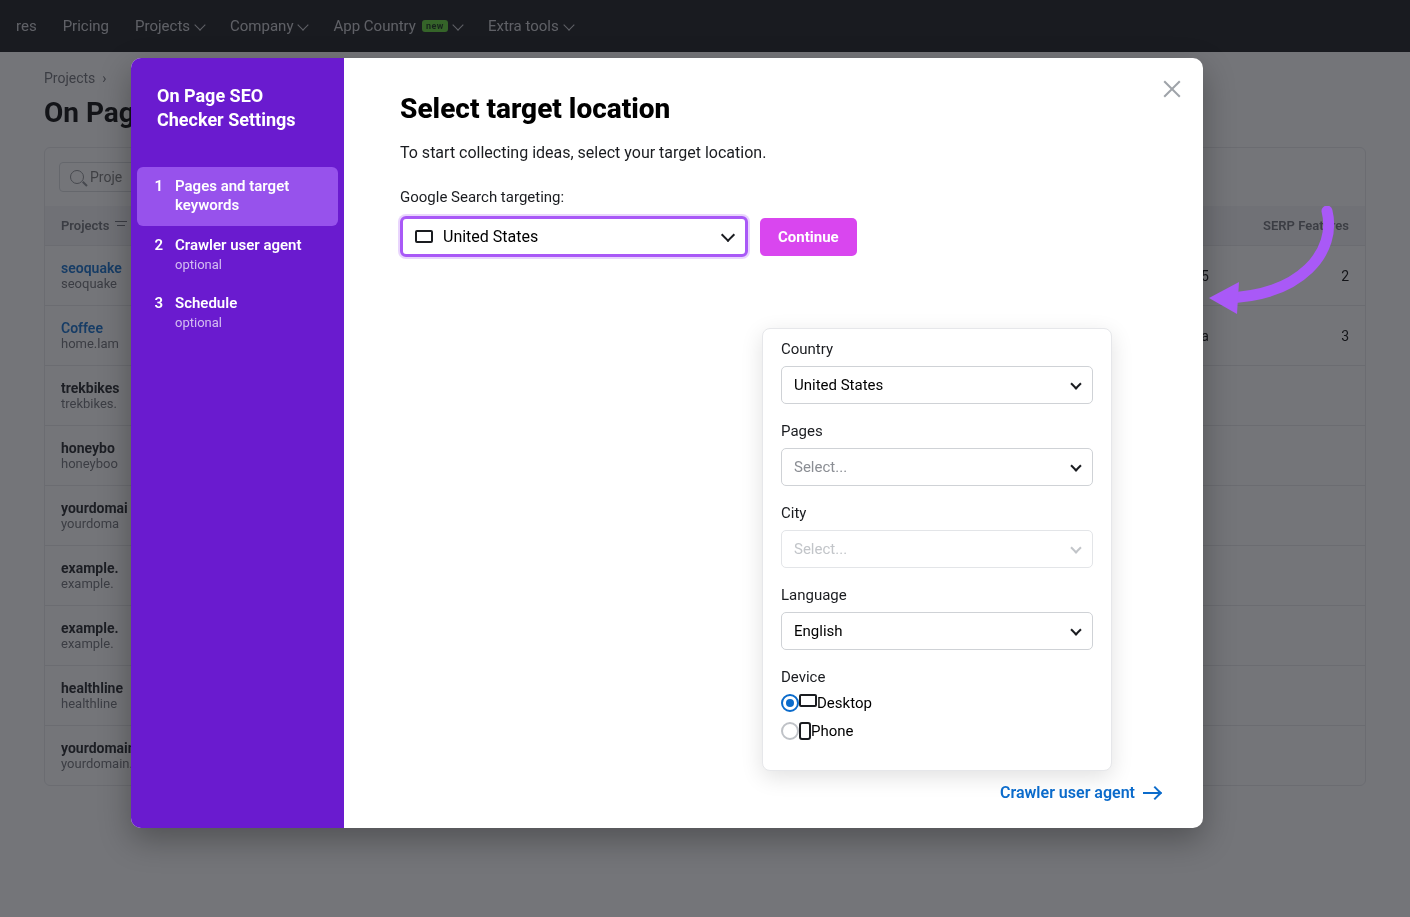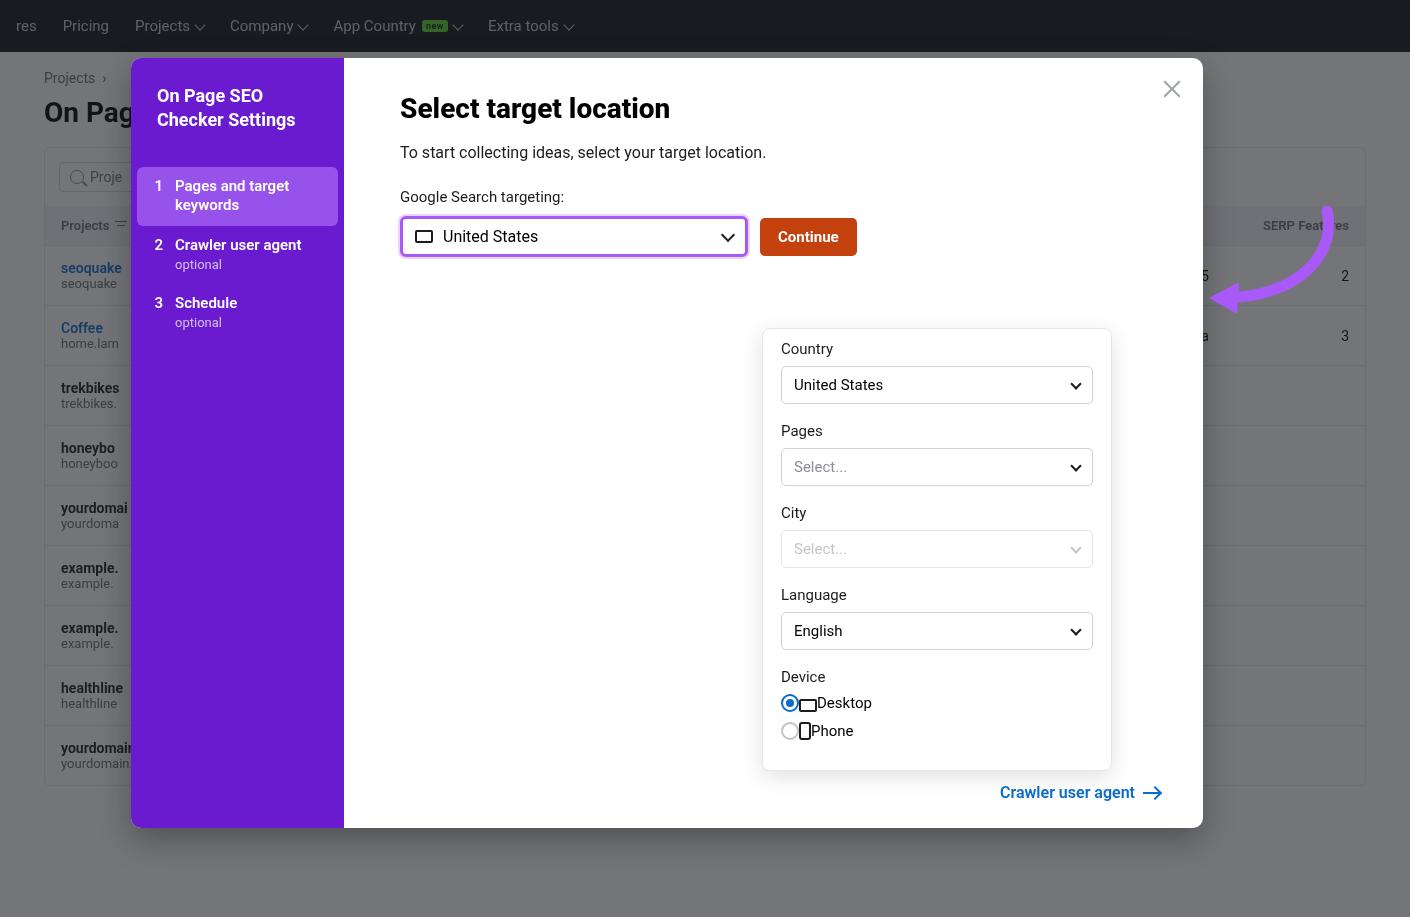--- a/index.html
+++ b/index.html
@@ -44,33 +44,33 @@
 .step.active{background:#9752ec;border-radius:6px;margin:0 6px;padding:10px 12px}
 .mmain{flex:1;padding:34px 56px;position:relative}
 .mtitle{font-size:28px;font-weight:800;margin-bottom:18px}
 .msub{font-size:16px;color:#1a1c20;margin-bottom:26px}
 .mlabel{font-size:15px;color:#1a1c20;margin-bottom:10px}
 .targetrow{display:flex;align-items:center;gap:12px}
 .locsel{border:3px solid #a959f7;border-radius:6px;padding:8px 12px;width:348px;display:flex;align-items:center;gap:10px;background:#fff;box-shadow:0 0 0 2px rgba(169,89,247,.25)}
 .locsel .glyph{width:18px;height:13px;border:2px solid #1a1c20;border-radius:2px;position:relative}
 .locsel .txt{flex:1;font-size:16px}
 .locsel .car{width:10px;height:10px;border-right:2px solid #1a1c20;border-bottom:2px solid #1a1c20;transform:rotate(45deg);margin-bottom:4px}
-.contbtn{background:#c2410c;color:#fff;border:none;padding:10px 18px;border-radius:5px;font-weight:700;font-size:15px;cursor:pointer}
+.contbtn{background:#d946ef;color:#fff;border:none;padding:10px 18px;border-radius:5px;font-weight:700;font-size:15px;cursor:pointer}
 .annotation-arrow{position:absolute;left:863px;top:148px;pointer-events:none}
 .close{position:absolute;right:18px;top:18px;width:26px;height:26px;cursor:pointer}
 .close::before,.close::after{content:"";position:absolute;left:12px;top:2px;width:2px;height:22px;background:#9fa3a9}
 .close::before{transform:rotate(45deg)}
 .close::after{transform:rotate(-45deg)}
 .dropdown{position:absolute;left:418px;top:270px;width:350px;background:#fff;border:1px solid #e6e7ea;border-radius:8px;box-shadow:0 6px 22px rgba(0,0,0,.12);padding:11px 18px 20px}
 .dlabel{font-size:15px;color:#1a1c20;margin-bottom:8px}
 .dsel{border:1px solid #cfd2d6;border-radius:5px;padding:9px 12px;display:flex;align-items:center;justify-content:space-between;font-size:15px;margin-bottom:18px;cursor:pointer}
 .dsel.disabled{color:#c2c5c9;border-color:#e3e5e8}
 .dcar{width:8px;height:8px;border-right:2px solid #1a1c20;border-bottom:2px solid #1a1c20;transform:rotate(45deg);margin-bottom:3px}
 .dsel.disabled .dcar{border-color:#c2c5c9}
-.radiorow{display:flex;align-items:flex-end;gap:0;margin-bottom:10px;font-size:15px}
+.radiorow{display:flex;align-items:flex-start;gap:0;margin-bottom:10px;font-size:15px}
 .radio{width:18px;height:18px;border:2px solid #bfc2c7;border-radius:50%;position:relative;display:inline-block}
 .radio.on{border-color:#0b6bcb}
 .radio.on::after{content:"";position:absolute;inset:3px;background:#0b6bcb;border-radius:50%}
 .deskicon{width:18px;height:13px;border:2px solid #1a1c20;border-radius:2px;position:relative;display:inline-block}
 .phoneicon{width:12px;height:18px;border:2px solid #1a1c20;border-radius:3px;position:relative;display:inline-block}
 .nextlink{position:absolute;right:44px;bottom:26px;color:#0b6bcb;font-weight:600;font-size:16px;display:flex;align-items:center;gap:8px;cursor:pointer}
 .arrow-r{width:16px;height:2px;background:#0b6bcb;position:relative;display:inline-block}
 .arrow-r::after{content:"";position:absolute;right:-1px;top:-4px;width:8px;height:8px;border-right:2px solid #0b6bcb;border-top:2px solid #0b6bcb;transform:rotate(45deg)}
 </style>
 </head>

